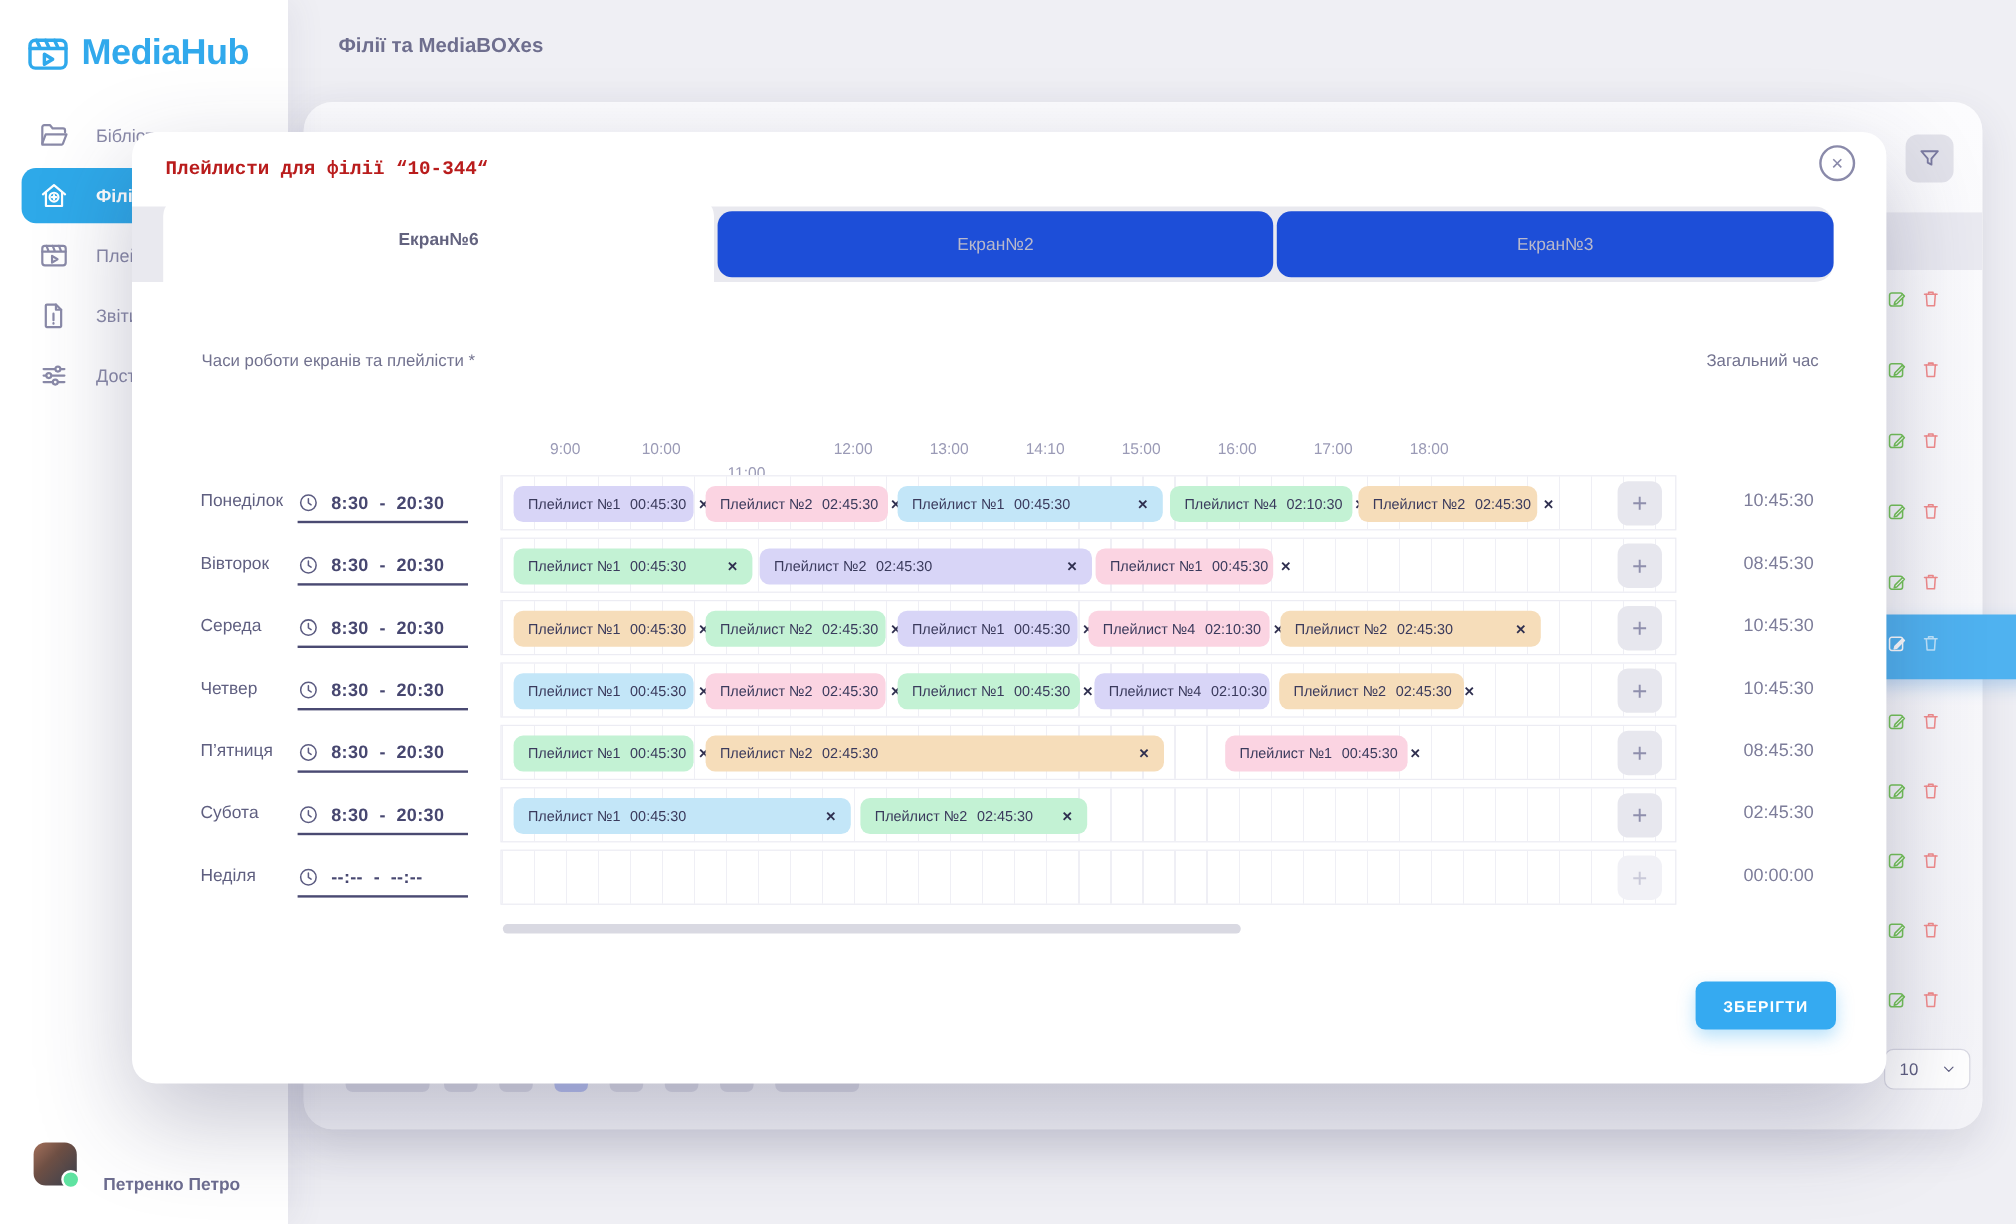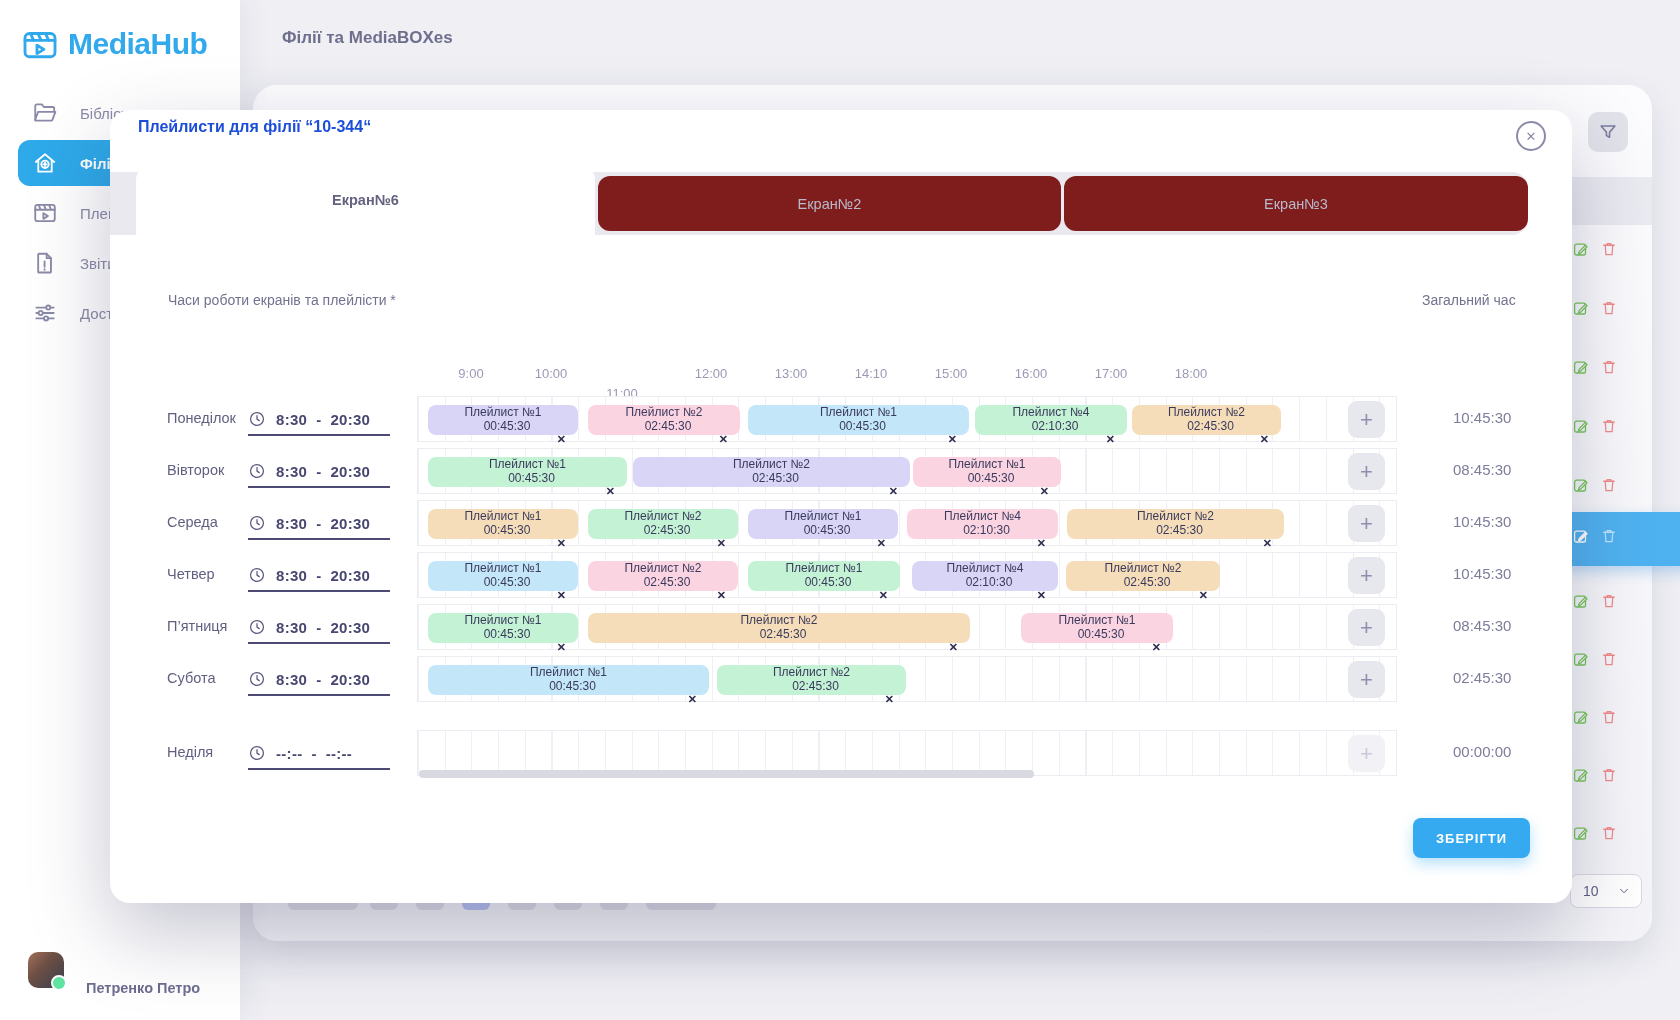--- a/index.html
+++ b/index.html
@@ -49,52 +49,52 @@
     background:#fff; border:1px solid #D9D9E3; border-radius:8px; display:flex;
     align-items:center; justify-content:space-between; padding:0 10px 0 12px;
     color:#5E5E80; font-size:14px; cursor:pointer; }
   .pg-sliver { position:absolute; height:34px; border-radius:6px; background:#DCDCE6; top:791px; }
   .pg-sliver.blue { background:#B9C2F0; }
 
   
   .modal { position:absolute; left:110px; top:110px; width:1462px; height:793px;
     background:#fff; border-radius:20px; box-shadow:0 30px 80px rgba(45,45,90,.28);
     z-index:10; }
-  .modal-title { position:absolute; left:28px; top:8px; font-size:16px; font-weight:bold;
-    color:#1d4ed8; }
+  .modal-title { position:absolute; left:28px; top:22px; font-size:16px; font-weight:bold;
+    color:#b91c1c;font-family:Liberation Mono, monospace; }
   .modal-close { position:absolute; left:1406px; top:11px; width:30px; height:30px;
     border-radius:50%; border:2px solid #8A8AAA; color:#8A8AAA; display:flex;
     align-items:center; justify-content:center; font-size:13px; cursor:pointer;
     background:#fff; }
   .tab-strip { position:absolute; left:0; top:62px; width:1418px; height:63px;
     background:#E9E9EF; border-radius:0 16px 16px 0; }
   .tab { position:absolute; display:flex; align-items:center; justify-content:center;
     font-size:14.5px; cursor:pointer; }
   .tab.active { top:54px; height:71px; background:#fff; border-radius:16px 16px 0 0;
     color:#63637F; font-weight:bold; z-index:3; }
-  .tab.inactive { top:66px; height:55px; background:#7f1d1d; border-radius:12px;
+  .tab.inactive { top:66px; height:55px; background:#1d4ed8; border-radius:12px;
     color:#B9B9CB; z-index:2; }
   .section-label { position:absolute; left:58px; top:182px; font-size:14px; color:#72728F; }
   .total-header { position:absolute; left:1312px; top:182px; width:100px; font-size:14px;
     color:#72728F; }
   .axis-label { position:absolute; top:256px; transform:translateX(-50%); font-size:13px;
     color:#9A9AB6; }
 
   .srow { position:absolute; left:0; width:1462px; height:46px; }
   .day-label { position:absolute; left:57px; top:14px; font-size:14.5px; color:#5F5F80; }
   .time-field { position:absolute; left:138px; top:8px; width:142px; height:32px;
     display:flex; align-items:center; gap:10px; border-bottom:2px solid #4A4A72;
     cursor:text; color:#474770; }
   .tf-text { font-size:15px; font-weight:bold; letter-spacing:.3px; white-space:pre; }
   .clock { width:18px; height:18px; color:#5C5C82; flex:0 0 auto; }
   .band { position:absolute; left:307px; top:0; width:980px; height:46px; background:#fff;
     border:1px solid #ECECF3;
     background-image:repeating-linear-gradient(to right,#EFEFF5 0 1px,transparent 1px 26.7px); }
   .chip { position:absolute; top:8px; height:30px; border-radius:8px; display:flex;
-    align-items:center; padding:0 12px; font-size:12px; color:#3A3A5C; cursor:grab;flex-direction:column; }
+    align-items:center; padding:0 12px; font-size:12px; color:#3A3A5C; cursor:grab; }
   .chip-label { white-space:nowrap; }
   .chip-time { margin-left:8px; white-space:nowrap; }
   .chip-x { margin-left:auto; padding-left:10px; font-size:11px; font-weight:bold;
     color:#2F2F4F; cursor:pointer; }
   .plus-btn { position:absolute; left:930px; top:4px; width:37px; height:37px;
     border:none; border-radius:9px; background:#E7E7EE; color:#8F8FAD; font-size:22px;
     line-height:1; cursor:pointer; }
   .plus-btn.disabled { background:#F1F1F6; color:#C9C9D9; cursor:default; }
   .total-val { position:absolute; left:1343px; top:13px; font-size:15px; color:#7D7D9A; }
   .hscroll { position:absolute; left:309px; top:660px; width:615px; height:8px;
@@ -603,21 +603,21 @@
           </div>
           <div class="chip" style="left:299px;width:189px;background:#C3F2D4">
       <span class="chip-label">Плейлист №2</span>
       <span class="chip-time">02:45:30</span>
       <span class="chip-x">✕</span>
           </div>
       <button class="plus-btn">+</button>
     </div>
     <div class="total-val">02:45:30</div>
       </div>
-      <div class="srow" style="top: 620px;">
+      <div class="srow" style="top: 598px;">
     <div class="day-label">Неділя</div>
     <div class="time-field">
       <span class="clock">
             <svg width="100%" height="100%" viewBox="0 0 24 24" fill="none" stroke="currentColor" stroke-width="1.7" stroke-linecap="round" stroke-linejoin="round">
               <circle cx="12" cy="12" r="8.6"></circle>
               <path d="M12 7.4v4.8l3 2"></path>
             </svg>
           </span>
       <span class="tf-text">--:--  -  --:--</span>
     </div>

